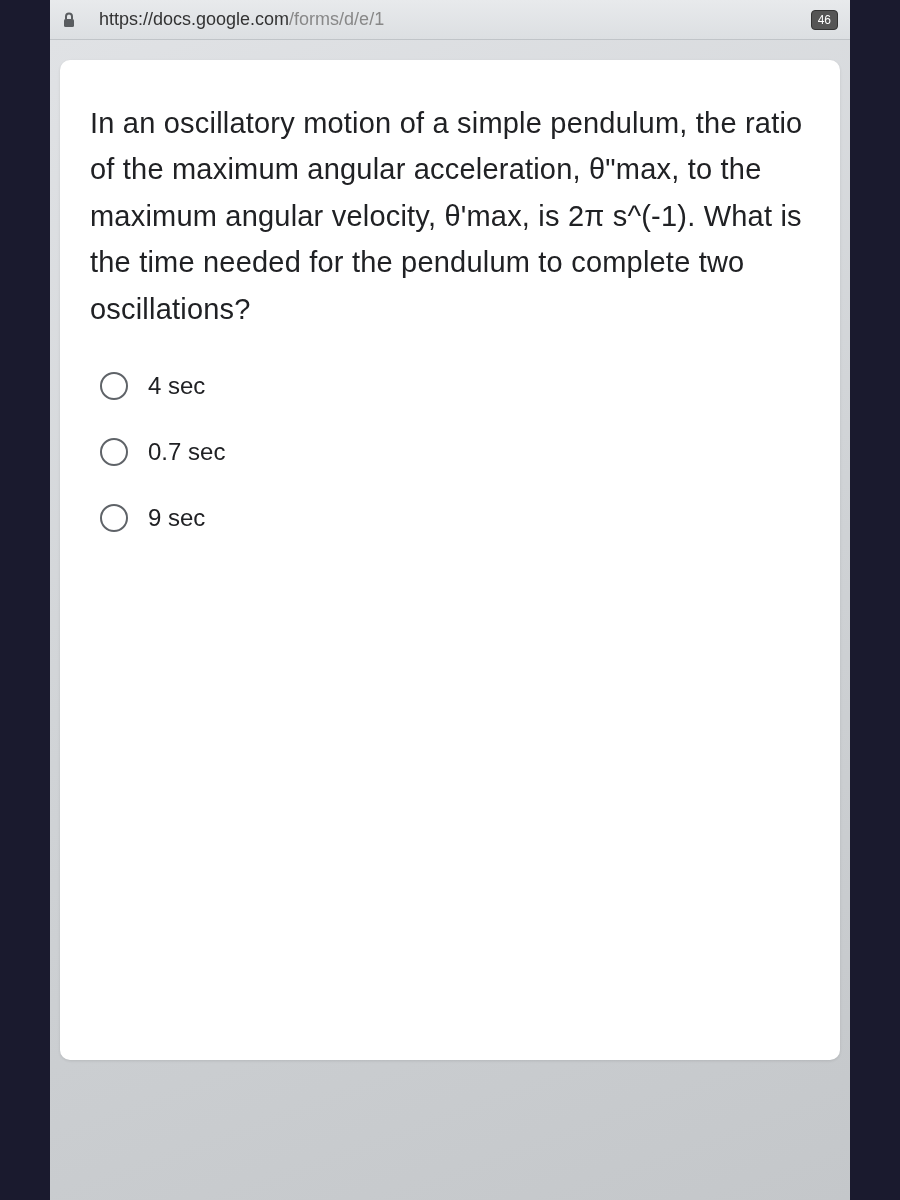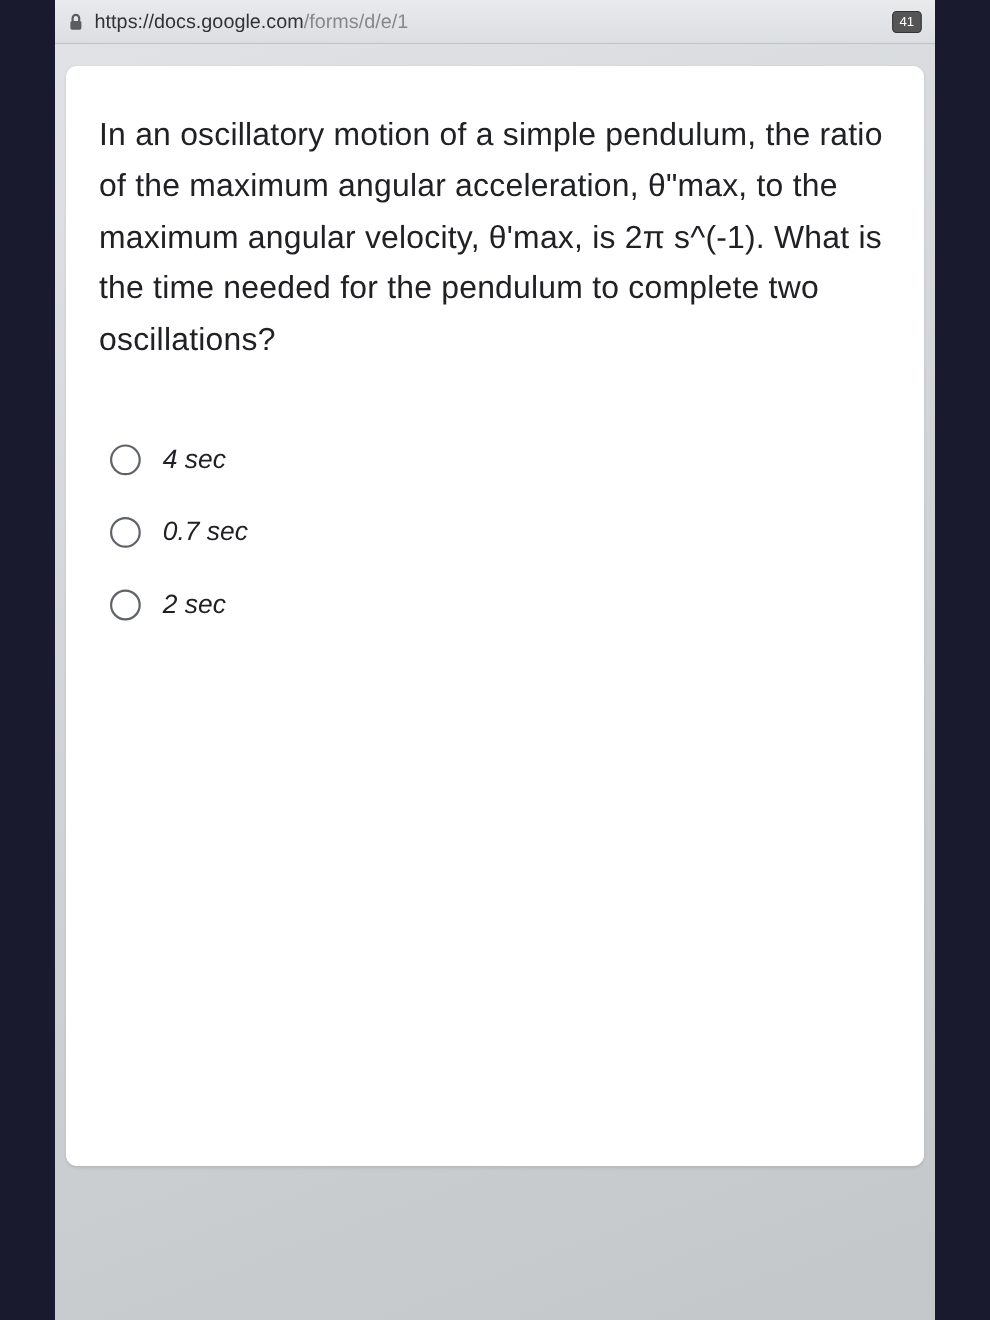--- a/index.html
+++ b/index.html
@@ -24,21 +24,21 @@
       background: linear-gradient(135deg, #d8dce0 0%, #c8ccd0 100%);
       display: flex;
       flex-direction: column;
     }
     .address-bar {
       height: 40px;
       background: linear-gradient(to bottom, #e8eaec, #dcdfe2);
       display: flex;
       align-items: center;
       padding: 0 12px;
-      gap: 10px;
+      gap: 23px;
       border-bottom: 1px solid #c0c4c8;
     }
     .lock-icon {
       width: 14px;
       height: 16px;
       flex-shrink: 0;
     }
     .url-text {
       font-size: 18px;
       color: #3a3a3a;
@@ -70,21 +70,21 @@
       background: #fff;
       border-radius: 10px;
       padding: 40px 30px 50px 30px;
       box-shadow: 0 1px 3px rgba(0,0,0,0.1);
       min-height: 1000px;
     }
     .question-text {
       font-size: 29px;
       line-height: 1.6;
       color: #202124;
-      margin-bottom: 72px;
+      margin-bottom: 40px;
       letter-spacing: 0.2px;
       font-weight: 400;
     }
     .options-list {
       display: flex;
       flex-direction: column;
       gap: 38px;
       padding-left: 10px;
     }
     .option-row {
@@ -98,39 +98,38 @@
       height: 28px;
       border: 2.5px solid #5f6368;
       border-radius: 50%;
       flex-shrink: 0;
       position: relative;
     }
     .option-label {
       font-size: 24px;
       color: #202124;
       font-family: Arial, sans-serif;
-      font-style: italic;
     }
   </style>
 </head>
 <body>
 
 <div class="screen">
 
   <div class="address-bar">
     <span class="lock-icon">
       <svg viewBox="0 0 14 16" width="14" height="16">
         <rect x="2" y="7" width="10" height="8" rx="1.5" fill="#5a5d60"></rect>
         <path d="M4 7 V4.5 a3 3 0 0 1 6 0 V7" fill="none" stroke="#5a5d60" stroke-width="2"></path>
       </svg>
     </span>
     <span class="url-text">
       <span class="url-domain">https://docs.google.com</span><span class="url-path">/forms/d/e/1</span>
     </span>
-    <span class="tab-badge">41</span>
+    <span class="tab-badge">46</span>
   </div>
 
   <div class="content-area">
     <div class="form-card">
       <div class="question-text">In an oscillatory motion of a simple pendulum, the ratio of the maximum angular acceleration, θ"max, to the maximum angular velocity, θ'max, is 2π s^(-1). What is the time needed for the pendulum to complete two oscillations?</div>
 
       <div class="options-list">
 
         <label class="option-row">
           <span class="radio-circle"></span>
@@ -138,21 +137,21 @@
         </label>
 
 
         <label class="option-row">
           <span class="radio-circle"></span>
           <span class="option-label">0.7 sec</span>
         </label>
 
         <label class="option-row">
           <span class="radio-circle"></span>
-          <span class="option-label">2 sec</span>
+          <span class="option-label">9 sec</span>
         </label>
 
 
       </div>
     </div>
   </div>
 
 </div>
 
 </body></html>

